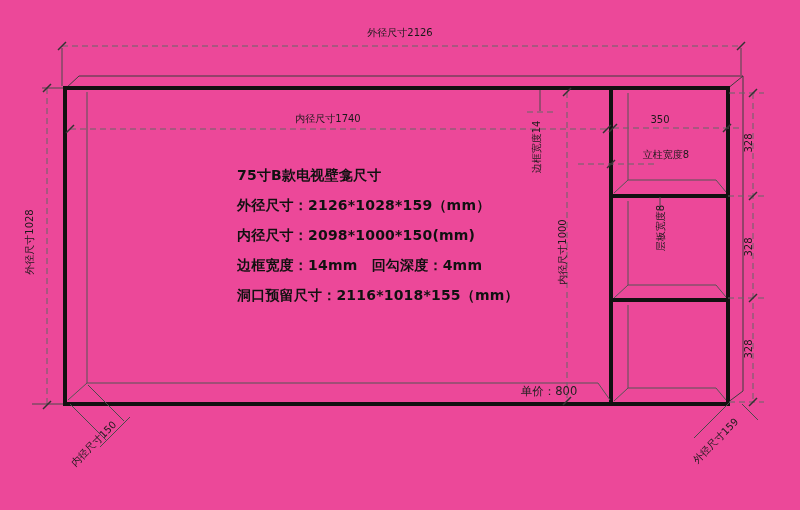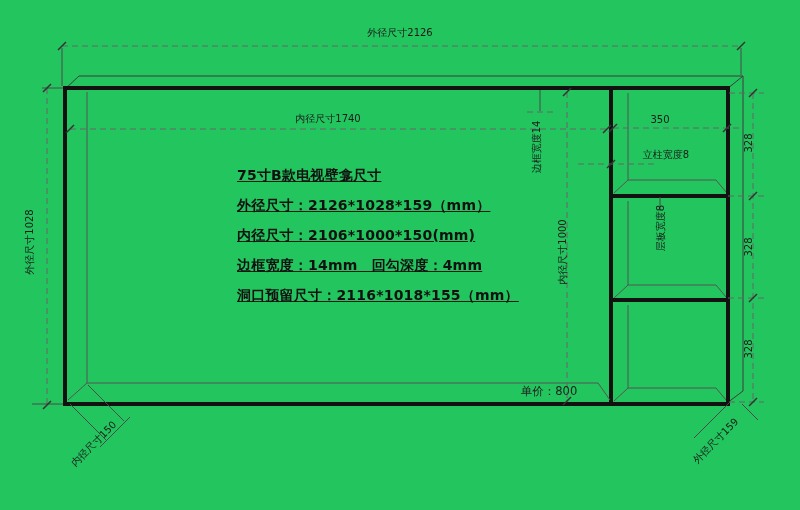--- a/index.html
+++ b/index.html
@@ -1,33 +1,33 @@
 <!DOCTYPE html>
 <html><head>
 <meta charset="utf-8">
 <style>
   html,body{margin:0;padding:0;background:#ffffff;}
   .stage{
-    position:relative;width:800px;height:510px;background:#22c55e;overflow:hidden;
+    position:relative;width:800px;height:510px;background:#ec4899;overflow:hidden;
     font-family:"DejaVu Sans","Liberation Sans",sans-serif;color:#1a1a1a;
   }
   .stage svg{position:absolute;left:0;top:0;}
   .lbl{
     position:absolute;font-size:10px;line-height:1;white-space:nowrap;
     color:#1a1a1a;transform:translate(-50%,-50%);
   }
   .lbl.v{transform:translate(-50%,-50%) rotate(-90deg);}
   .lbl.d{transform:translate(-50%,-50%) rotate(-45deg);}
   .price{
     position:absolute;font-size:11.5px;white-space:nowrap;color:#222;
     transform:translate(-50%,-50%);
     margin-left:32px;
   }
   .spec-block{
-    position:absolute;left:237px;top:160px;width:300px;text-decoration:underline;
+    position:absolute;left:237px;top:160px;width:300px;
   }
   .spec-line{
     font-size:14px;font-weight:bold;line-height:30px;white-space:nowrap;color:#111;
     letter-spacing:0.2px;
   }
 </style>
 </head>
 <body>
 
 <div class="stage">
@@ -114,18 +114,18 @@
 
   <div class="lbl d" style="left:94px;top:444px;">内径尺寸150</div>
 
   <div class="lbl d" style="left:716px;top:441px;">外径尺寸159</div>
 
   <div class="price" style="left:517px;top:391px;">单价：800</div>
 
   <div class="spec-block">
     <div class="spec-line">75寸B款电视壁龛尺寸</div>
     <div class="spec-line">外径尺寸：2126*1028*159（mm）</div>
-    <div class="spec-line">内径尺寸：2106*1000*150(mm)</div>
+    <div class="spec-line">内径尺寸：2098*1000*150(mm)</div>
     <div class="spec-line">边框宽度：14mm　回勾深度：4mm</div>
     <div class="spec-line">洞口预留尺寸：2116*1018*155（mm）</div>
   </div>
 
 </div>
 
 </body></html>

